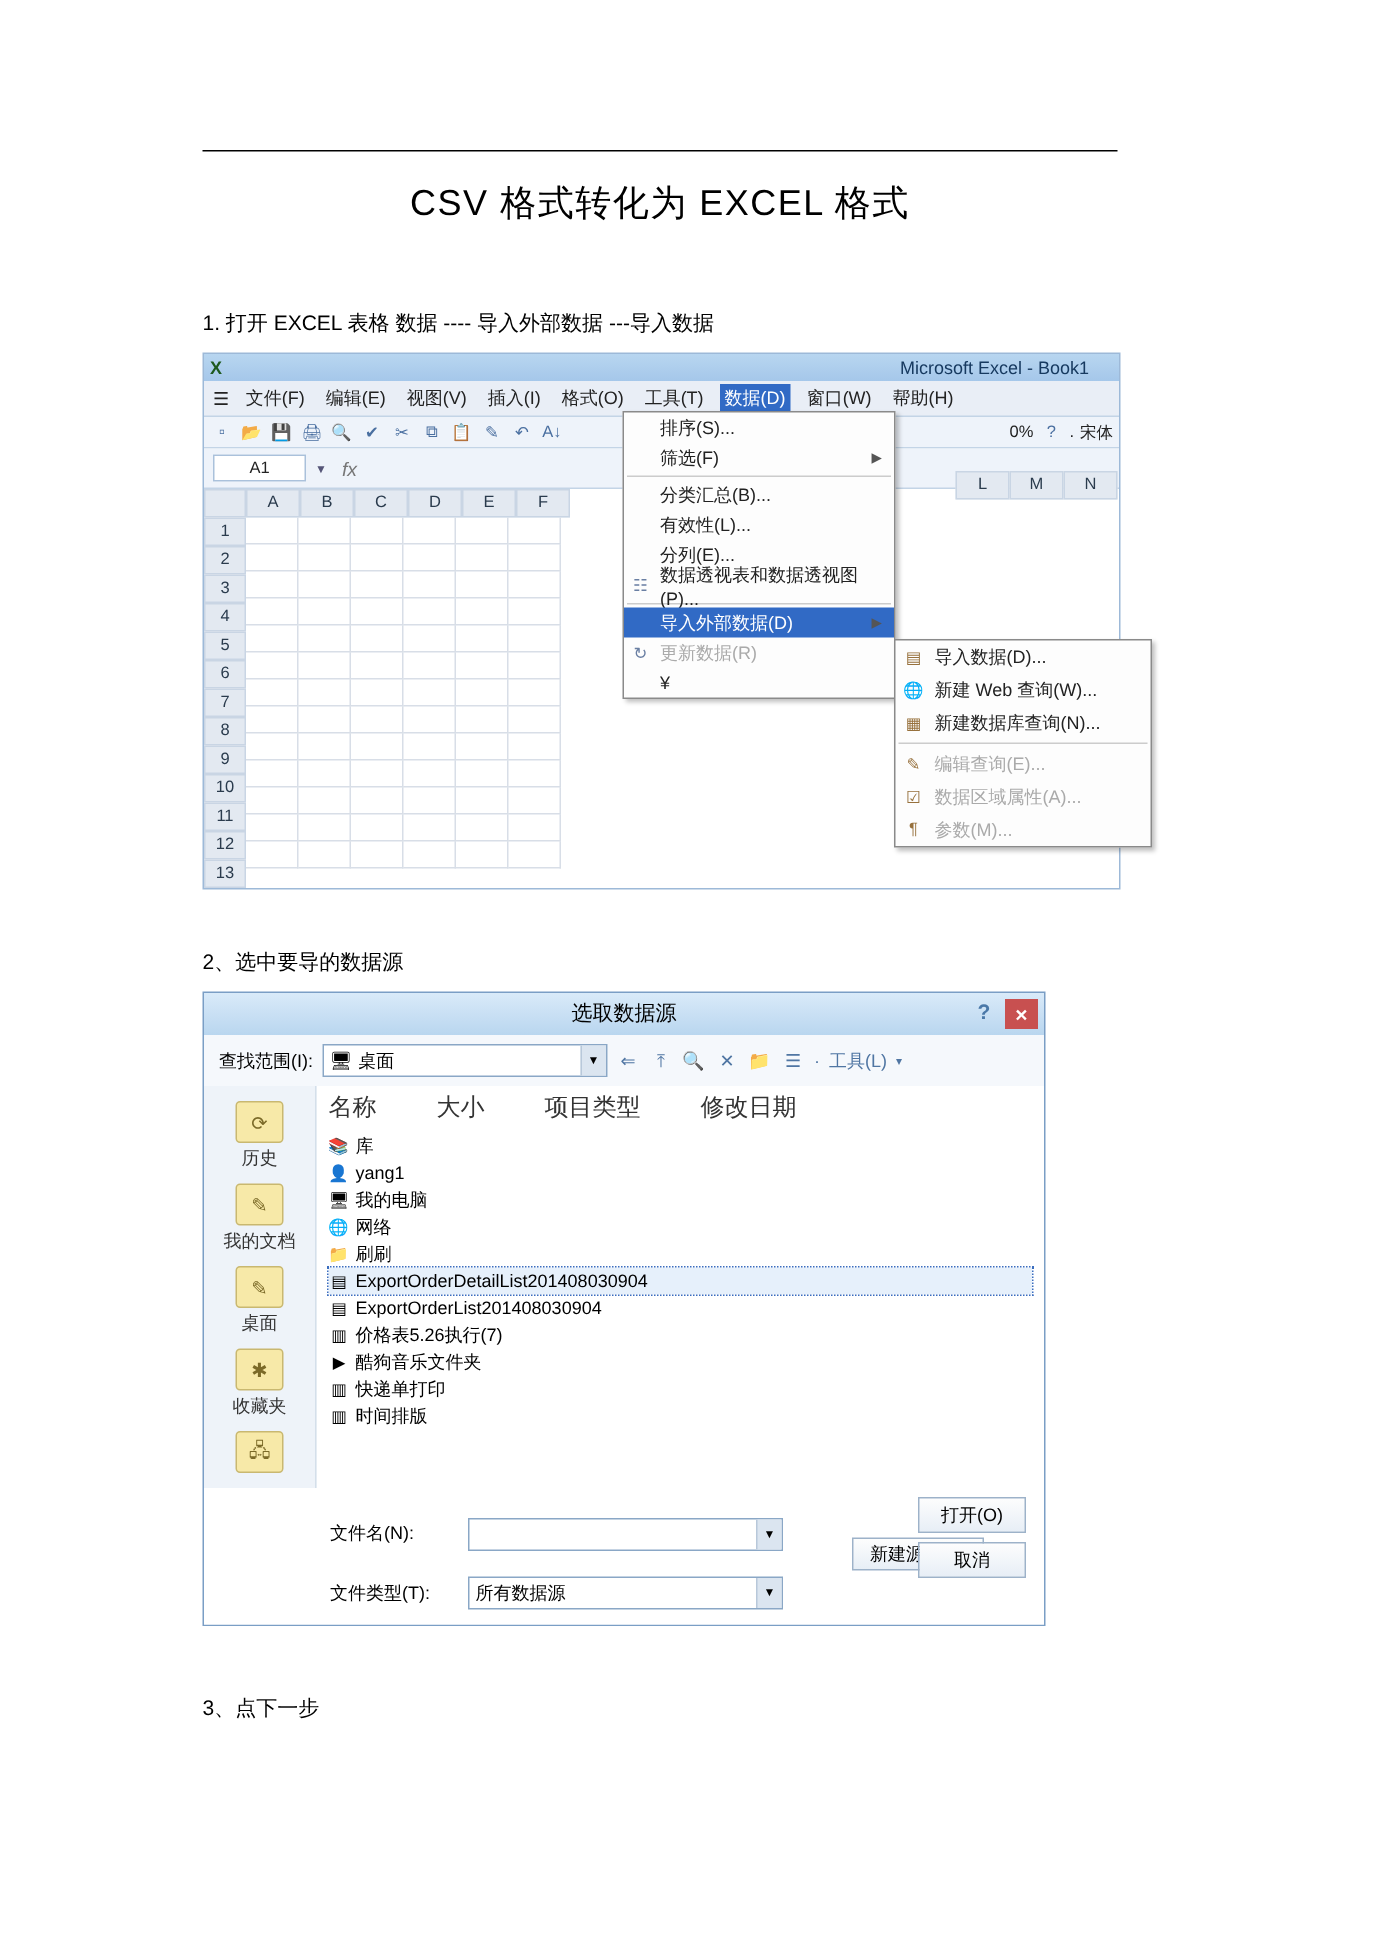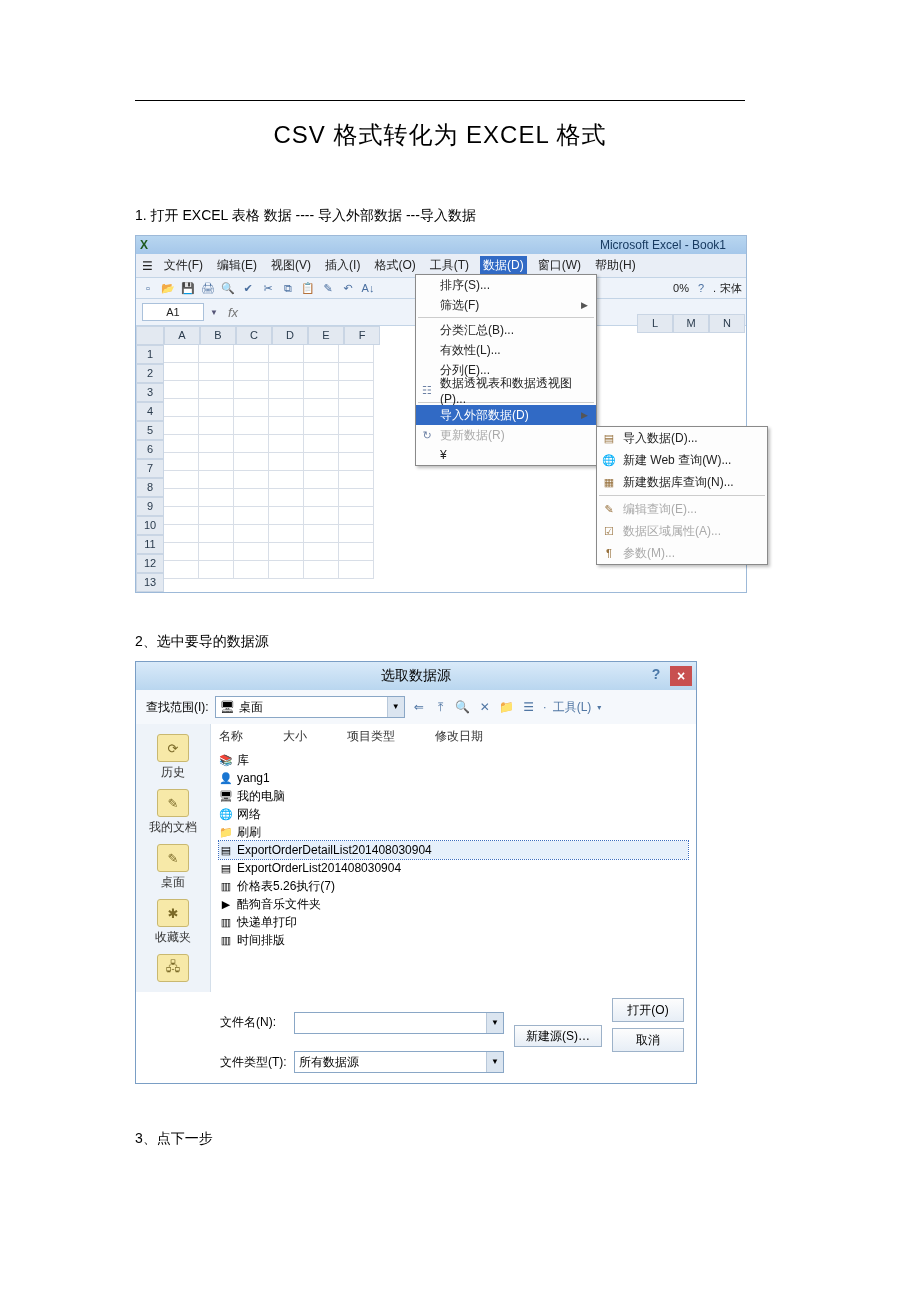--- a/index.html
+++ b/index.html
@@ -333,21 +333,21 @@
     font-size: 13px;
     color: #7b6a28;
   }
   .fd-list {
     flex: 1;
     padding: 4px 8px;
   }
   .fd-list-headers {
     display: flex;
     gap: 40px;
-    font-size: 12px;
+    font-size: 16px;
     color: #333;
     margin-bottom: 6px;
   }
   .fd-list .item {
     display: flex;
     align-items: center;
     gap: 4px;
     height: 18px;
   }
   .fd-list .item .ficon {
@@ -363,21 +363,21 @@
     display: flex;
     flex-direction: column;
     gap: 4px;
     padding: 6px 10px 10px 84px;
     background: #fff;
     position: relative;
   }
   .fd-footer .frow {
     display: flex;
     align-items: center;
-    gap: 0;
+    gap: 18px;
   }
   .fd-footer .combo2 {
     border: 1px solid #8aa7c6;
     background: #fff;
     height: 20px;
     width: 200px;
     display: flex;
     align-items: center;
     padding: 0 4px;
     position: relative;

